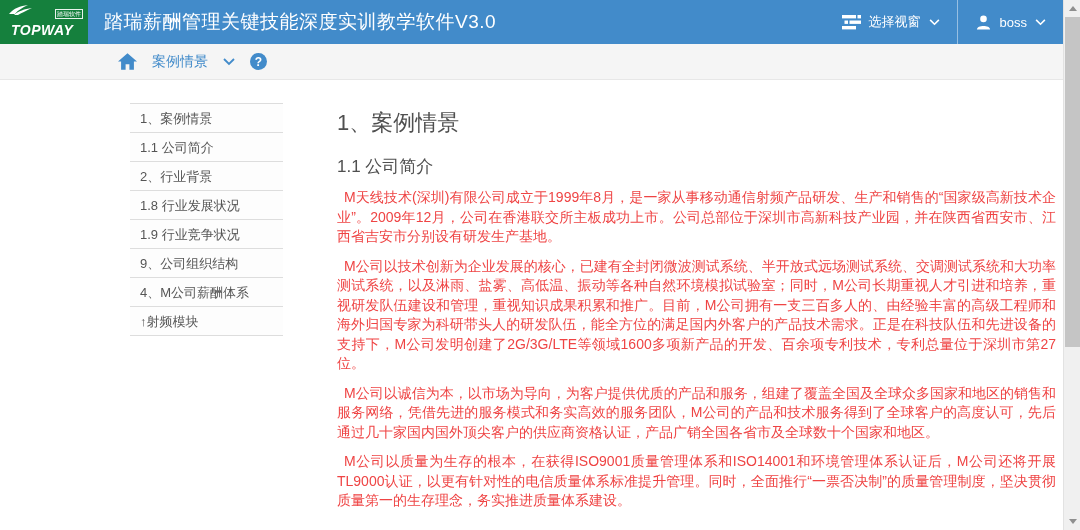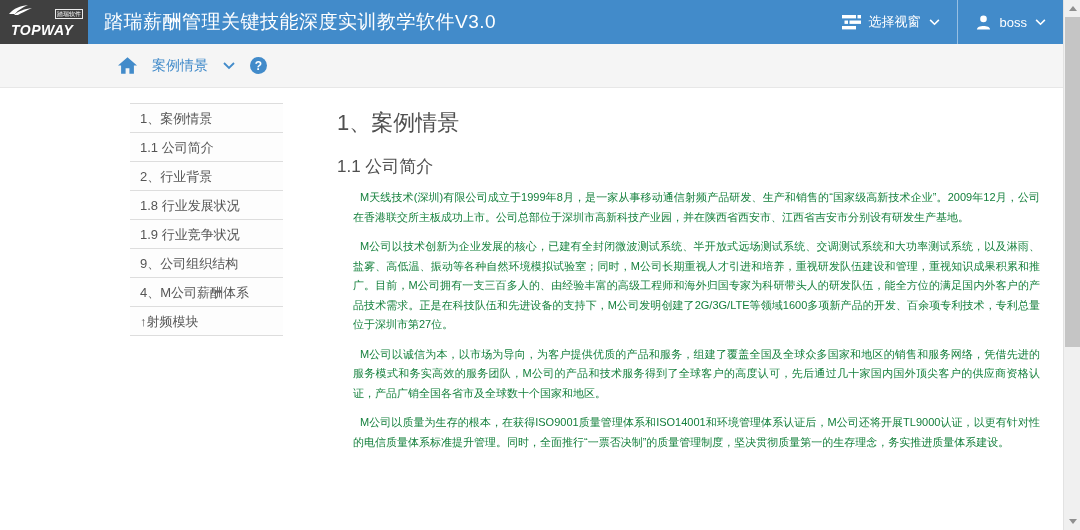--- a/index.html
+++ b/index.html
@@ -3,53 +3,53 @@
 <meta charset="utf-8">
 <style>
   * { margin:0; padding:0; box-sizing:border-box; }
   html,body { width:1080px; height:530px; overflow:hidden; }
   body { font-family:"Liberation Sans", sans-serif; background:#fff; }
   #app { position:relative; width:1080px; height:530px; background:#fff; overflow:hidden; }
 
   
   .header { position:absolute; top:0; left:0; width:1063px; height:44px;
             background:#428bca; display:flex; align-items:center; }
-  .logo { width:88px; height:44px; background:#404040; position:relative; flex:none; cursor:pointer; }
+  .logo { width:88px; height:44px; background:#15803d; position:relative; flex:none; cursor:pointer; }
   .logo-wing { position:absolute; left:8px; top:4px; }
   .logo-brand { position:absolute; left:11px; bottom:6px; color:#fff; font-weight:bold;
                 font-style:italic; font-size:14px; letter-spacing:0.5px; }
   .logo-sub { position:absolute; right:5px; top:9px; color:#fff; font-size:6px;
               border:1px solid rgba(255,255,255,.9); padding:0 1px; line-height:8px; }
   .app-title { color:#fff; font-size:19px; margin-left:16px; font-weight:normal; letter-spacing:0.5px; }
   .header-right { margin-left:auto; display:flex; align-items:center; height:100%; }
   .hdr-group { display:flex; align-items:center; gap:8px; height:100%; padding:0 17px;
                color:#fff; font-size:13px; cursor:pointer; }
   .hdr-divider { width:1px; height:44px; background:rgba(255,255,255,.45); }
 
   
-  .bar2 { position:absolute; top:44px; left:0; width:1063px; height:44px; background:#f5f5f5;
+  .bar2 { position:absolute; top:44px; left:0; width:1063px; height:36px; background:#f5f5f5;
           border-bottom:1px solid #e7e7e7; display:flex; align-items:center; }
   .bar2-inner { margin-left:118px; display:flex; align-items:center; gap:15px; }
   .nav-label { color:#428bca; font-size:14px; cursor:pointer; }
   .help-badge { width:17px; height:17px; border-radius:50%; background:#428bca; color:#fff;
                 font-size:12px; font-weight:bold; display:flex; align-items:center;
                 justify-content:center; cursor:pointer; }
   .icon-btn { cursor:pointer; display:flex; align-items:center; }
 
   
   .sidebar { position:absolute; left:130px; top:103px; width:153px; border-top:1px solid #ddd; }
   .side-item { height:29px; line-height:29px; border-bottom:1px solid #ddd; font-size:13px;
                color:#555; padding-left:10px; cursor:pointer; background:#fdfdfd;
                white-space:nowrap; overflow:hidden; }
 
   
   .main { position:absolute; left:337px; top:96px; width:719px; }
   .main h1 { font-size:22px; color:#4f4f4f; font-weight:500; margin:12px 0 0; }
   .main h2 { font-size:17px; color:#4f4f4f; font-weight:500; margin:17px 0 0; }
-  .main p  { font-size:11px; color:#15803d; line-height:19.5px; margin:10px 16px 0;
+  .main p  { font-size:14px; color:#ef4444; line-height:19.5px; margin:10px 0 0;
              text-align:justify; text-indent:7px; }
 
   
   .scrollbar { position:absolute; right:0; top:0; width:17px; height:530px;
                background:#f0f0f0; border-left:1px solid #e2e2e2; }
   .scroll-btn { position:absolute; left:0; width:17px; height:17px; display:flex;
                 align-items:center; justify-content:center; cursor:pointer; }
   .scroll-btn.up { top:0; }
   .scroll-btn.down { bottom:0; }
   .tri-up { width:0; height:0; border-left:4px solid transparent; border-right:4px solid transparent;

